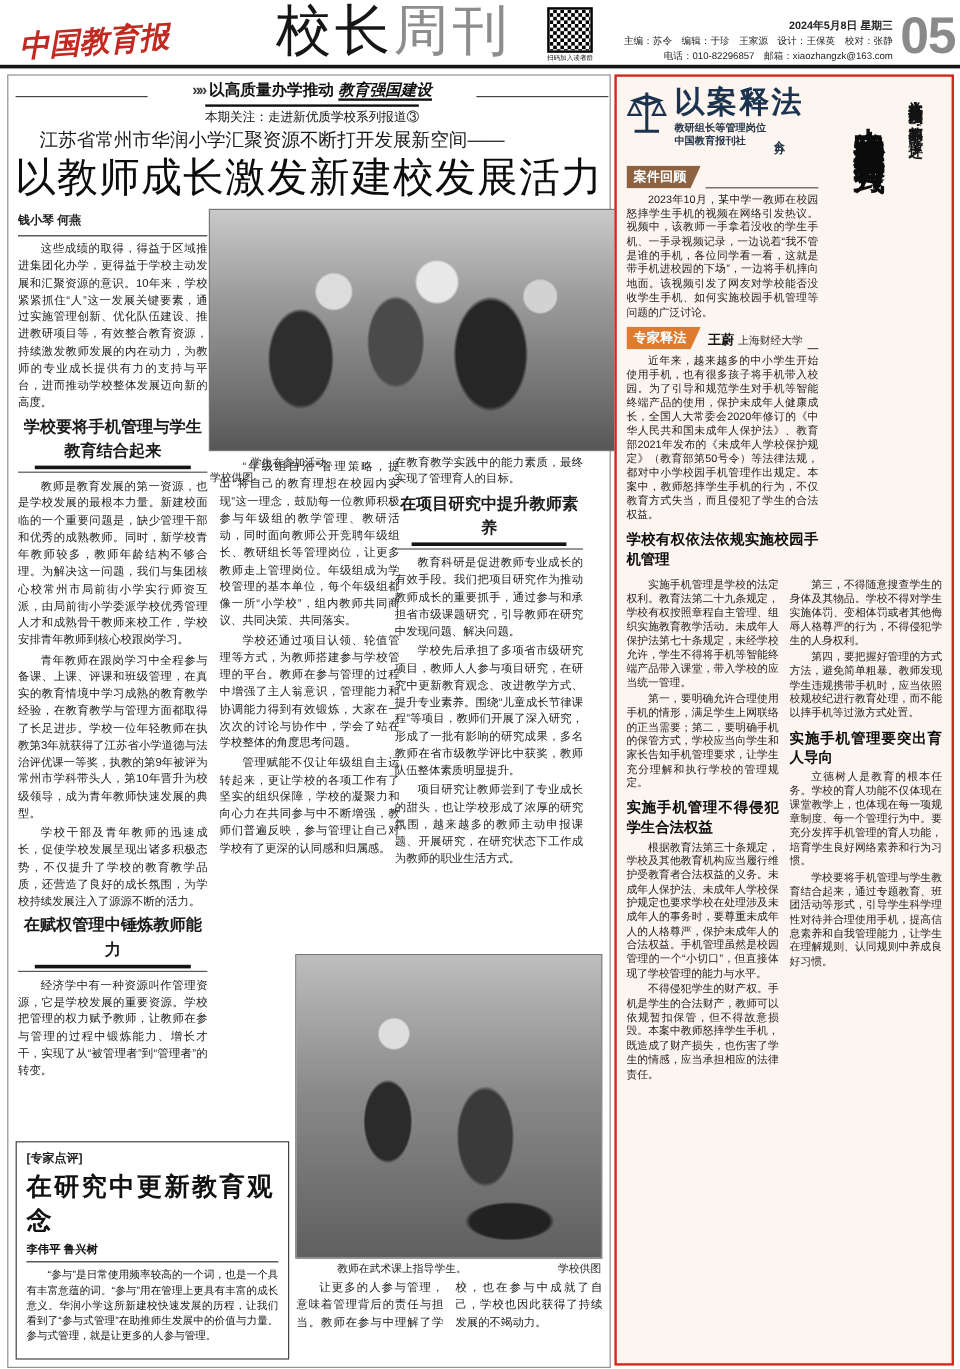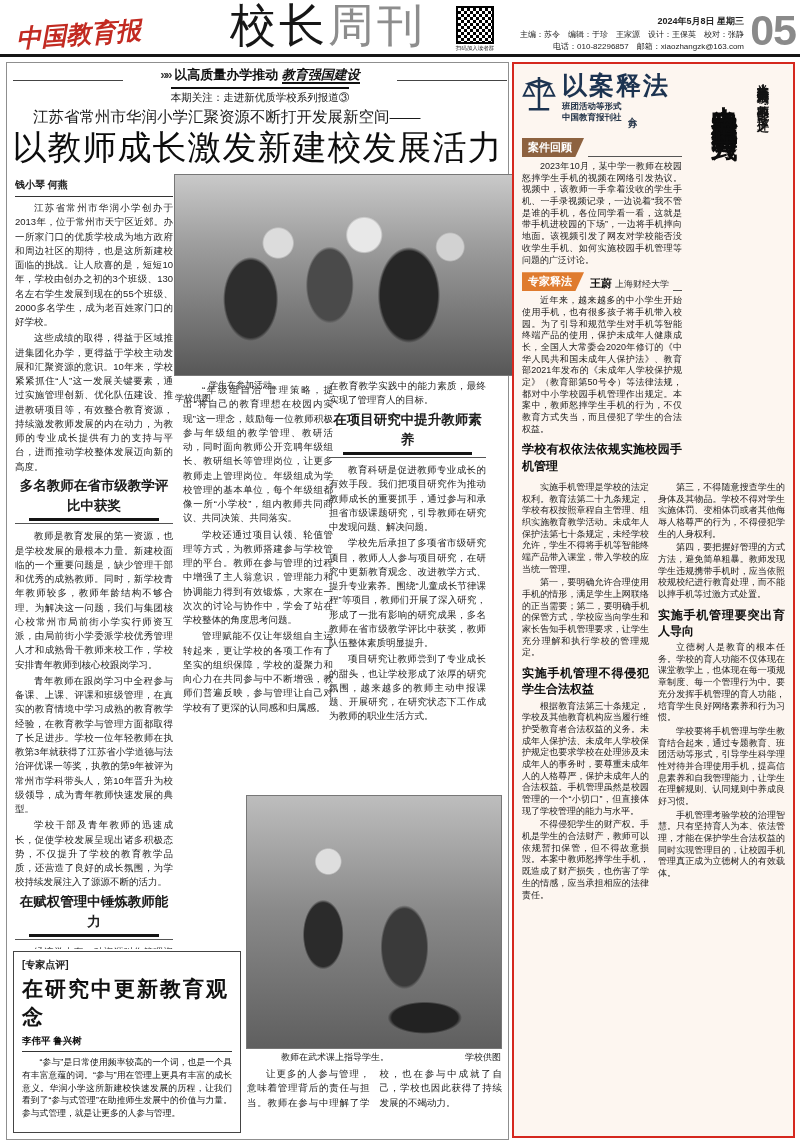--- a/index.html
+++ b/index.html
@@ -129,23 +129,22 @@
     <div class="headline">以教师成长激发新建校发展活力</div>
 
     <div class="photo photo1"></div>
     <div class="cap-row cap1">
       <span class="cap-l">学生在参加活动。</span>
       <span>学校供图</span>
     </div>
 
     <div class="col col1 np">
       <div class="byline">钱小琴 何燕</div>
-      <p>江苏省常州市华润小学创办于2013年，位于常州市天宁区近郊。办一所家门口的优质学校成为地方政府和周边社区的期待，也是这所新建校面临的挑战。让人欣喜的是，短短10年，学校由创办之初的3个班级、130名左右学生发展到现在的55个班级、2000多名学生，成为老百姓家门口的好学校。</p>
       <p>这些成绩的取得，得益于区域推进集团化办学，更得益于学校主动发展和汇聚资源的意识。10年来，学校紧紧抓住“人”这一发展关键要素，通过实施管理创新、优化队伍建设、推进教研项目等，有效整合教育资源，持续激发教师发展的内在动力，为教师的专业成长提供有力的支持与平台，进而推动学校整体发展迈向新的高度。</p>
-      <p class="sub-l">多名教师在省市级教学评比中获奖</p>
+      <p class="sub-l">学校要将手机管理与学生教育结合起来</p>
       <div class="sub-bar"></div>
       <div class="sub-line"></div>
       <p>教师是教育发展的第一资源，也是学校发展的最根本力量。新建校面临的一个重要问题是，缺少管理干部和优秀的成熟教师。同时，新学校青年教师较多，教师年龄结构不够合理。为解决这一问题，我们与集团核心校常州市局前街小学实行师资互派，由局前街小学委派学校优秀管理人才和成熟骨干教师来校工作，学校安排青年教师到核心校跟岗学习。</p>
       <p>青年教师在跟岗学习中全程参与备课、上课、评课和班级管理，在真实的教育情境中学习成熟的教育教学经验，在教育教学与管理方面都取得了长足进步。学校一位年轻教师在执教第3年就获得了江苏省小学道德与法治评优课一等奖，执教的第9年被评为常州市学科带头人，第10年晋升为校级领导，成为青年教师快速发展的典型。</p>
       <p>学校干部及青年教师的迅速成长，促使学校发展呈现出诸多积极态势，不仅提升了学校的教育教学品质，还营造了良好的成长氛围，为学校持续发展注入了源源不断的活力。</p>
       <p class="sub-l">在赋权管理中锤炼教师能力</p>
       <div class="sub-bar"></div>
       <div class="sub-line"></div>
       <p>经济学中有一种资源叫作管理资源，它是学校发展的重要资源。学校把管理的权力赋予教师，让教师在参与管理的过程中锻炼能力、增长才干，实现了从“被管理者”到“管理者”的转变。</p>
     </div>
@@ -188,21 +187,21 @@
   <div class="law">
     <div class="law-logo">
       <svg class="scales" width="34" height="44" viewBox="0 0 40 48">
         <path d="M20 4v38M8 42h24M20 8l-12 4 12 4 12-4z" stroke="#1c3350" stroke-width="3" fill="none"></path>
         <path d="M8 14l-6 12h12zM32 14l-6 12h12z" fill="none" stroke="#1c3350" stroke-width="2.2"></path>
       </svg>
       <div>
         <div class="law-logo-title">以案释法</div>
         <div class="law-orgs">
           <div class="law-org-lines">
-            <div>班团活动等形式</div>
+            <div>教研组长等管理岗位</div>
             <div>中国教育报刊社</div>
           </div>
           <div class="law-org3">合办</div>
         </div>
       </div>
     </div>
 
     <div class="v-headline">中小学校园手机管理的边界与方式</div>
     <div class="v-kicker">学生将手机带入校园，教师不能“一摔了之”</div>
 
@@ -232,18 +231,17 @@
         <div class="law-h">实施手机管理不得侵犯学生合法权益</div>
         <p>根据教育法第三十条规定，学校及其他教育机构应当履行维护受教育者合法权益的义务。未成年人保护法、未成年人学校保护规定也要求学校在处理涉及未成年人的事务时，要尊重未成年人的人格尊严，保护未成年人的合法权益。手机管理虽然是校园管理的一个“小切口”，但直接体现了学校管理的能力与水平。</p>
         <p>不得侵犯学生的财产权。手机是学生的合法财产，教师可以依规暂扣保管，但不得故意损毁。本案中教师怒摔学生手机，既造成了财产损失，也伤害了学生的情感，应当承担相应的法律责任。</p>
       </div>
       <div class="law-col law-body">
         <p>第三，不得随意搜查学生的身体及其物品。学校不得对学生实施体罚、变相体罚或者其他侮辱人格尊严的行为，不得侵犯学生的人身权利。</p>
         <p>第四，要把握好管理的方式方法，避免简单粗暴。教师发现学生违规携带手机时，应当依照校规校纪进行教育处理，而不能以摔手机等过激方式处置。</p>
         <div class="law-h">实施手机管理要突出育人导向</div>
         <p>立德树人是教育的根本任务。学校的育人功能不仅体现在课堂教学上，也体现在每一项规章制度、每一个管理行为中。要充分发挥手机管理的育人功能，培育学生良好网络素养和行为习惯。</p>
         <p>学校要将手机管理与学生教育结合起来，通过专题教育、班团活动等形式，引导学生科学理性对待并合理使用手机，提高信息素养和自我管理能力，让学生在理解规则、认同规则中养成良好习惯。</p>
-        <p>手机管理考验学校的治理智慧。只有坚持育人为本、依法管理，才能在保护学生合法权益的同时实现管理目的，让校园手机管理真正成为立德树人的有效载体。</p>
       </div>
     </div>
   </div>
 
 </div>
 
 </body></html>

